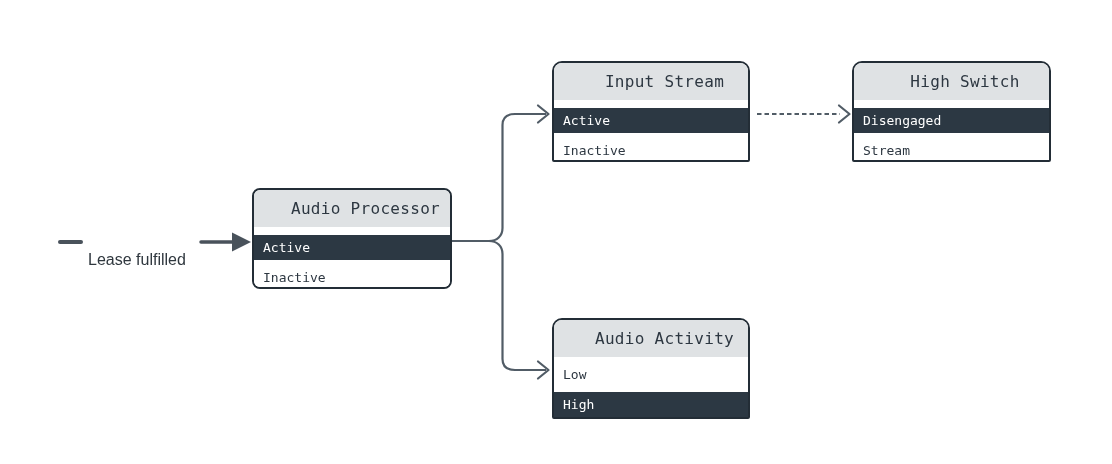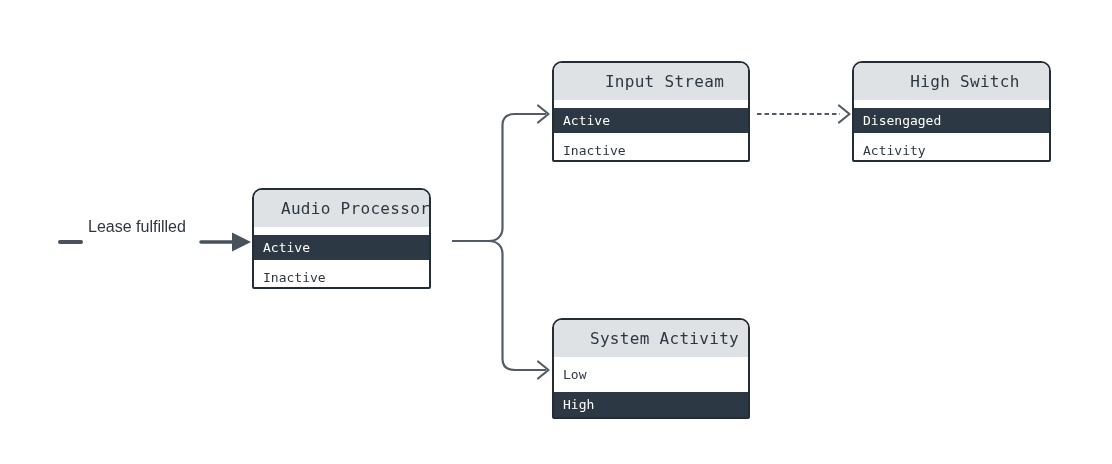--- a/index.html
+++ b/index.html
@@ -16,21 +16,21 @@
   .conn  { stroke: var(--connector, #515c66); stroke-width:2.2; fill:none; }
   .chev  { stroke: var(--connector, #515c66); stroke-width:2.2; fill:none;
            stroke-linecap:round; stroke-linejoin:round; }
   .dashed { stroke-dasharray:4.5 3; }
   .legend-dash { stroke: var(--lease-arrow, #49525b); stroke-width:4; stroke-linecap:round; }
   .lease-line  { stroke: var(--lease-arrow, #49525b); stroke-width:3.5; stroke-linecap:round; }
   .lease-head  { fill: var(--lease-arrow, #49525b); stroke:none; }
 
   
   .edge-label {
-    position:absolute; left:88px; top:217px; height:20px; line-height:20px;
+    position:absolute; left:88px; top:250px; height:20px; line-height:20px;
     font-size:16px; color: var(--label-text, #2f373e); white-space:nowrap;
   }
 
   
   .node {
     position:absolute; box-sizing:border-box;
     background:#ffffff;
     border:2px solid var(--node-border, #232d36);
     border-radius:10px 10px 2px 2px;
     overflow:hidden;
@@ -75,37 +75,37 @@
 
     <path class="conn" d="M452 241 L489 241 C497 241 502.5 246 502.5 254 L502.5 359 C502.5 366.5 507.5 370 515 370 L546 370"></path>
     <path class="chev" d="M538 361.5 L548.5 370 L538 378.5"></path>
 
     <path class="conn dashed" d="M757 114 L840 114"></path>
     <path class="chev" d="M839 105.5 L849.5 114 L839 122.5"></path>
   </svg>
 
   <div class="edge-label">Lease fulfilled</div>
 
-  <div class="node" style="left:252px; top:188px; width:179px;">
+  <div class="node" style="left:252px; top:188px; width:200px;border-radius:8px;">
     <div class="hdr">Audio Processor</div>
     <div class="row on">Active</div>
     <div class="row">Inactive</div>
   </div>
 
   <div class="node" style="left:552px; top:61px; width:198px;">
     <div class="hdr">Input Stream</div>
     <div class="row on">Active</div>
     <div class="row">Inactive</div>
   </div>
 
   <div class="node" style="left:852px; top:61px; width:199px;">
     <div class="hdr">High Switch</div>
     <div class="row on">Disengaged</div>
-    <div class="row">Activity</div>
+    <div class="row">Stream</div>
   </div>
 
   <div class="node" style="left:552px; top:318px; width:198px;">
-    <div class="hdr">System Activity</div>
+    <div class="hdr">Audio Activity</div>
     <div class="row">Low</div>
     <div class="row on">High</div>
   </div>
 
 </div>
 
 </body></html>

